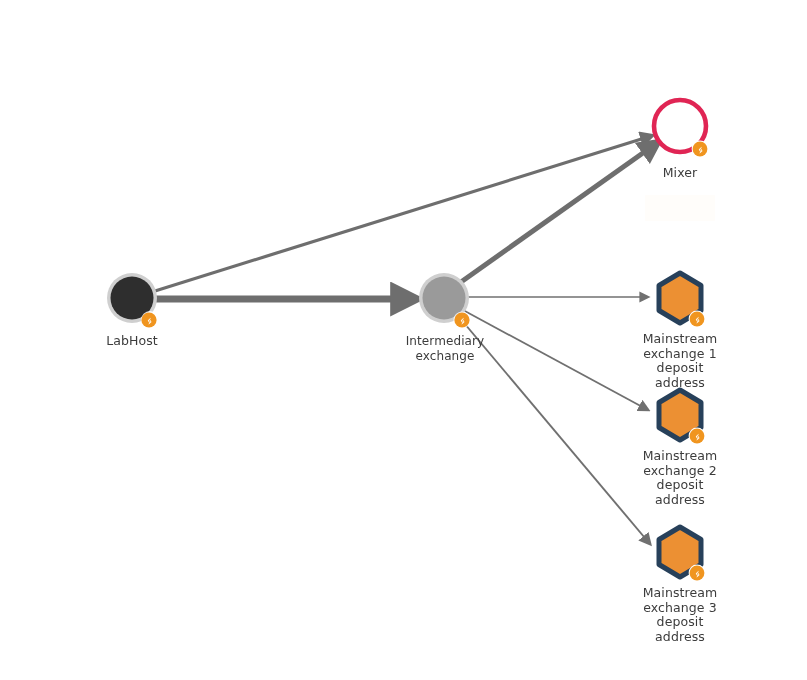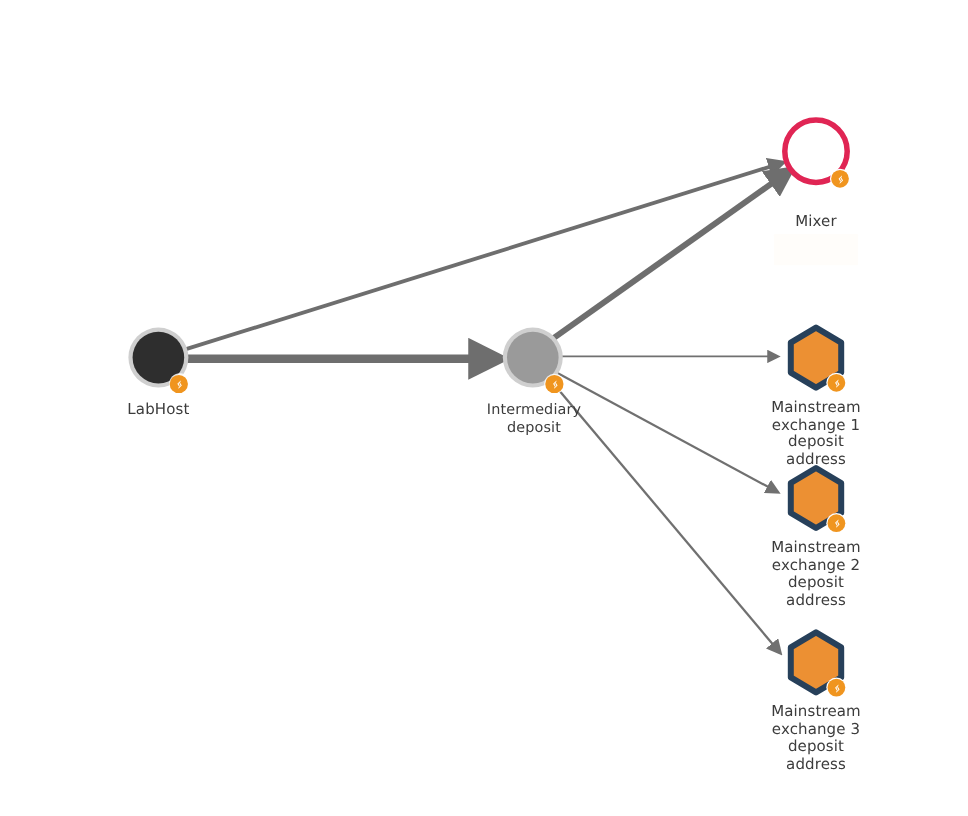--- a/index.html
+++ b/index.html
@@ -32,21 +32,21 @@
     color: #3c3c3c;
     font-size: 12.5px;
     line-height: 14.5px;
     letter-spacing: 0.1px;
     white-space: pre-line;
     pointer-events: none;
     font-family: "DejaVu Sans", "Liberation Sans", sans-serif;
   }
   .label-labhost   { left: 72px;  top: 334px; width: 120px; text-align: center; }
   .label-interm    { left: 385px; top: 334px; width: 120px; font-size: 12px; }
-  .label-mixer     { left: 620px; top: 177px; width: 120px; }
+  .label-mixer     { left: 620px; top: 166px; width: 120px; }
   .label-hex1      { left: 620px; top: 332px; width: 120px; }
   .label-hex2      { left: 620px; top: 449px; width: 120px; }
   .label-hex3      { left: 620px; top: 586px; width: 120px; }
   .ghost-box {
     position: absolute;
     left: 645px;
     top: 195px;
     width: 70px;
     height: 26px;
     background: #fffdfa;
@@ -144,21 +144,21 @@
         </g>
       </g>
     </g>
   </svg>
 
   <div class="ghost-box"></div>
 
   <div class="node-label label-labhost">LabHost</div>
 
   <div class="node-label label-interm">Intermediary
-deposit</div>
+exchange</div>
 
   <div class="node-label label-mixer">Mixer</div>
 
   <div class="node-label label-hex1">Mainstream
 exchange 1
 deposit
 address</div>
 
   <div class="node-label label-hex2">Mainstream
 exchange 2

